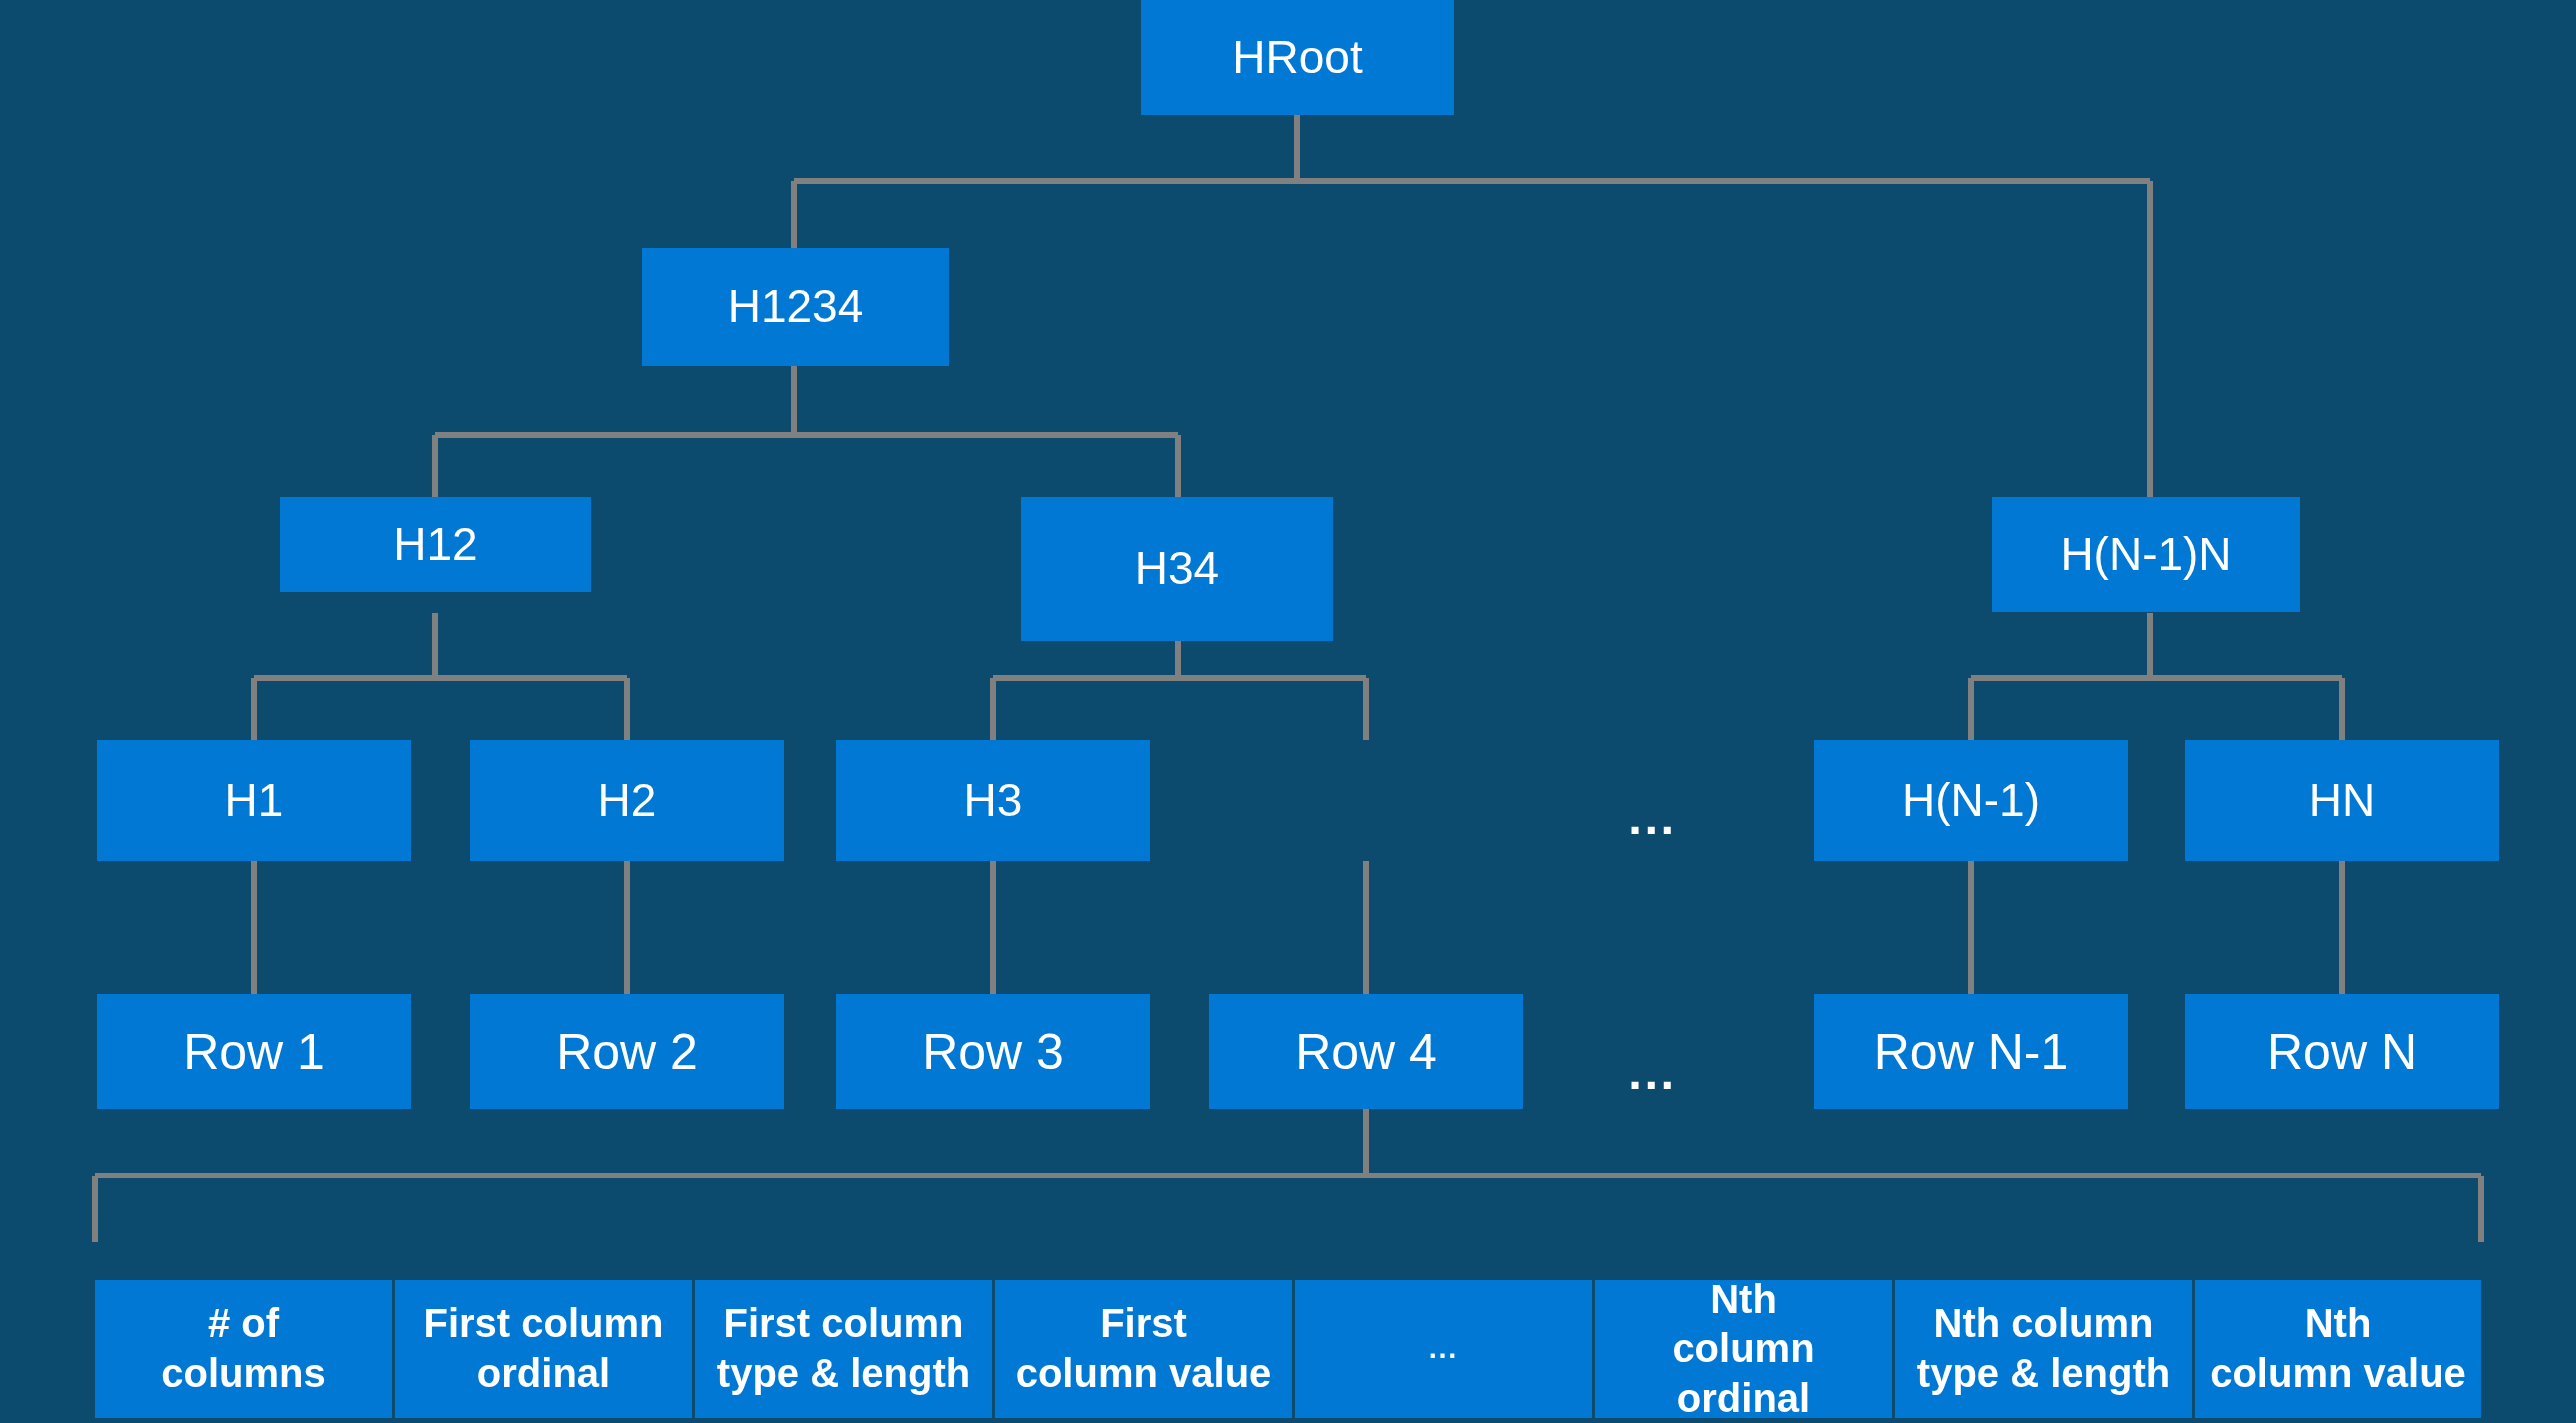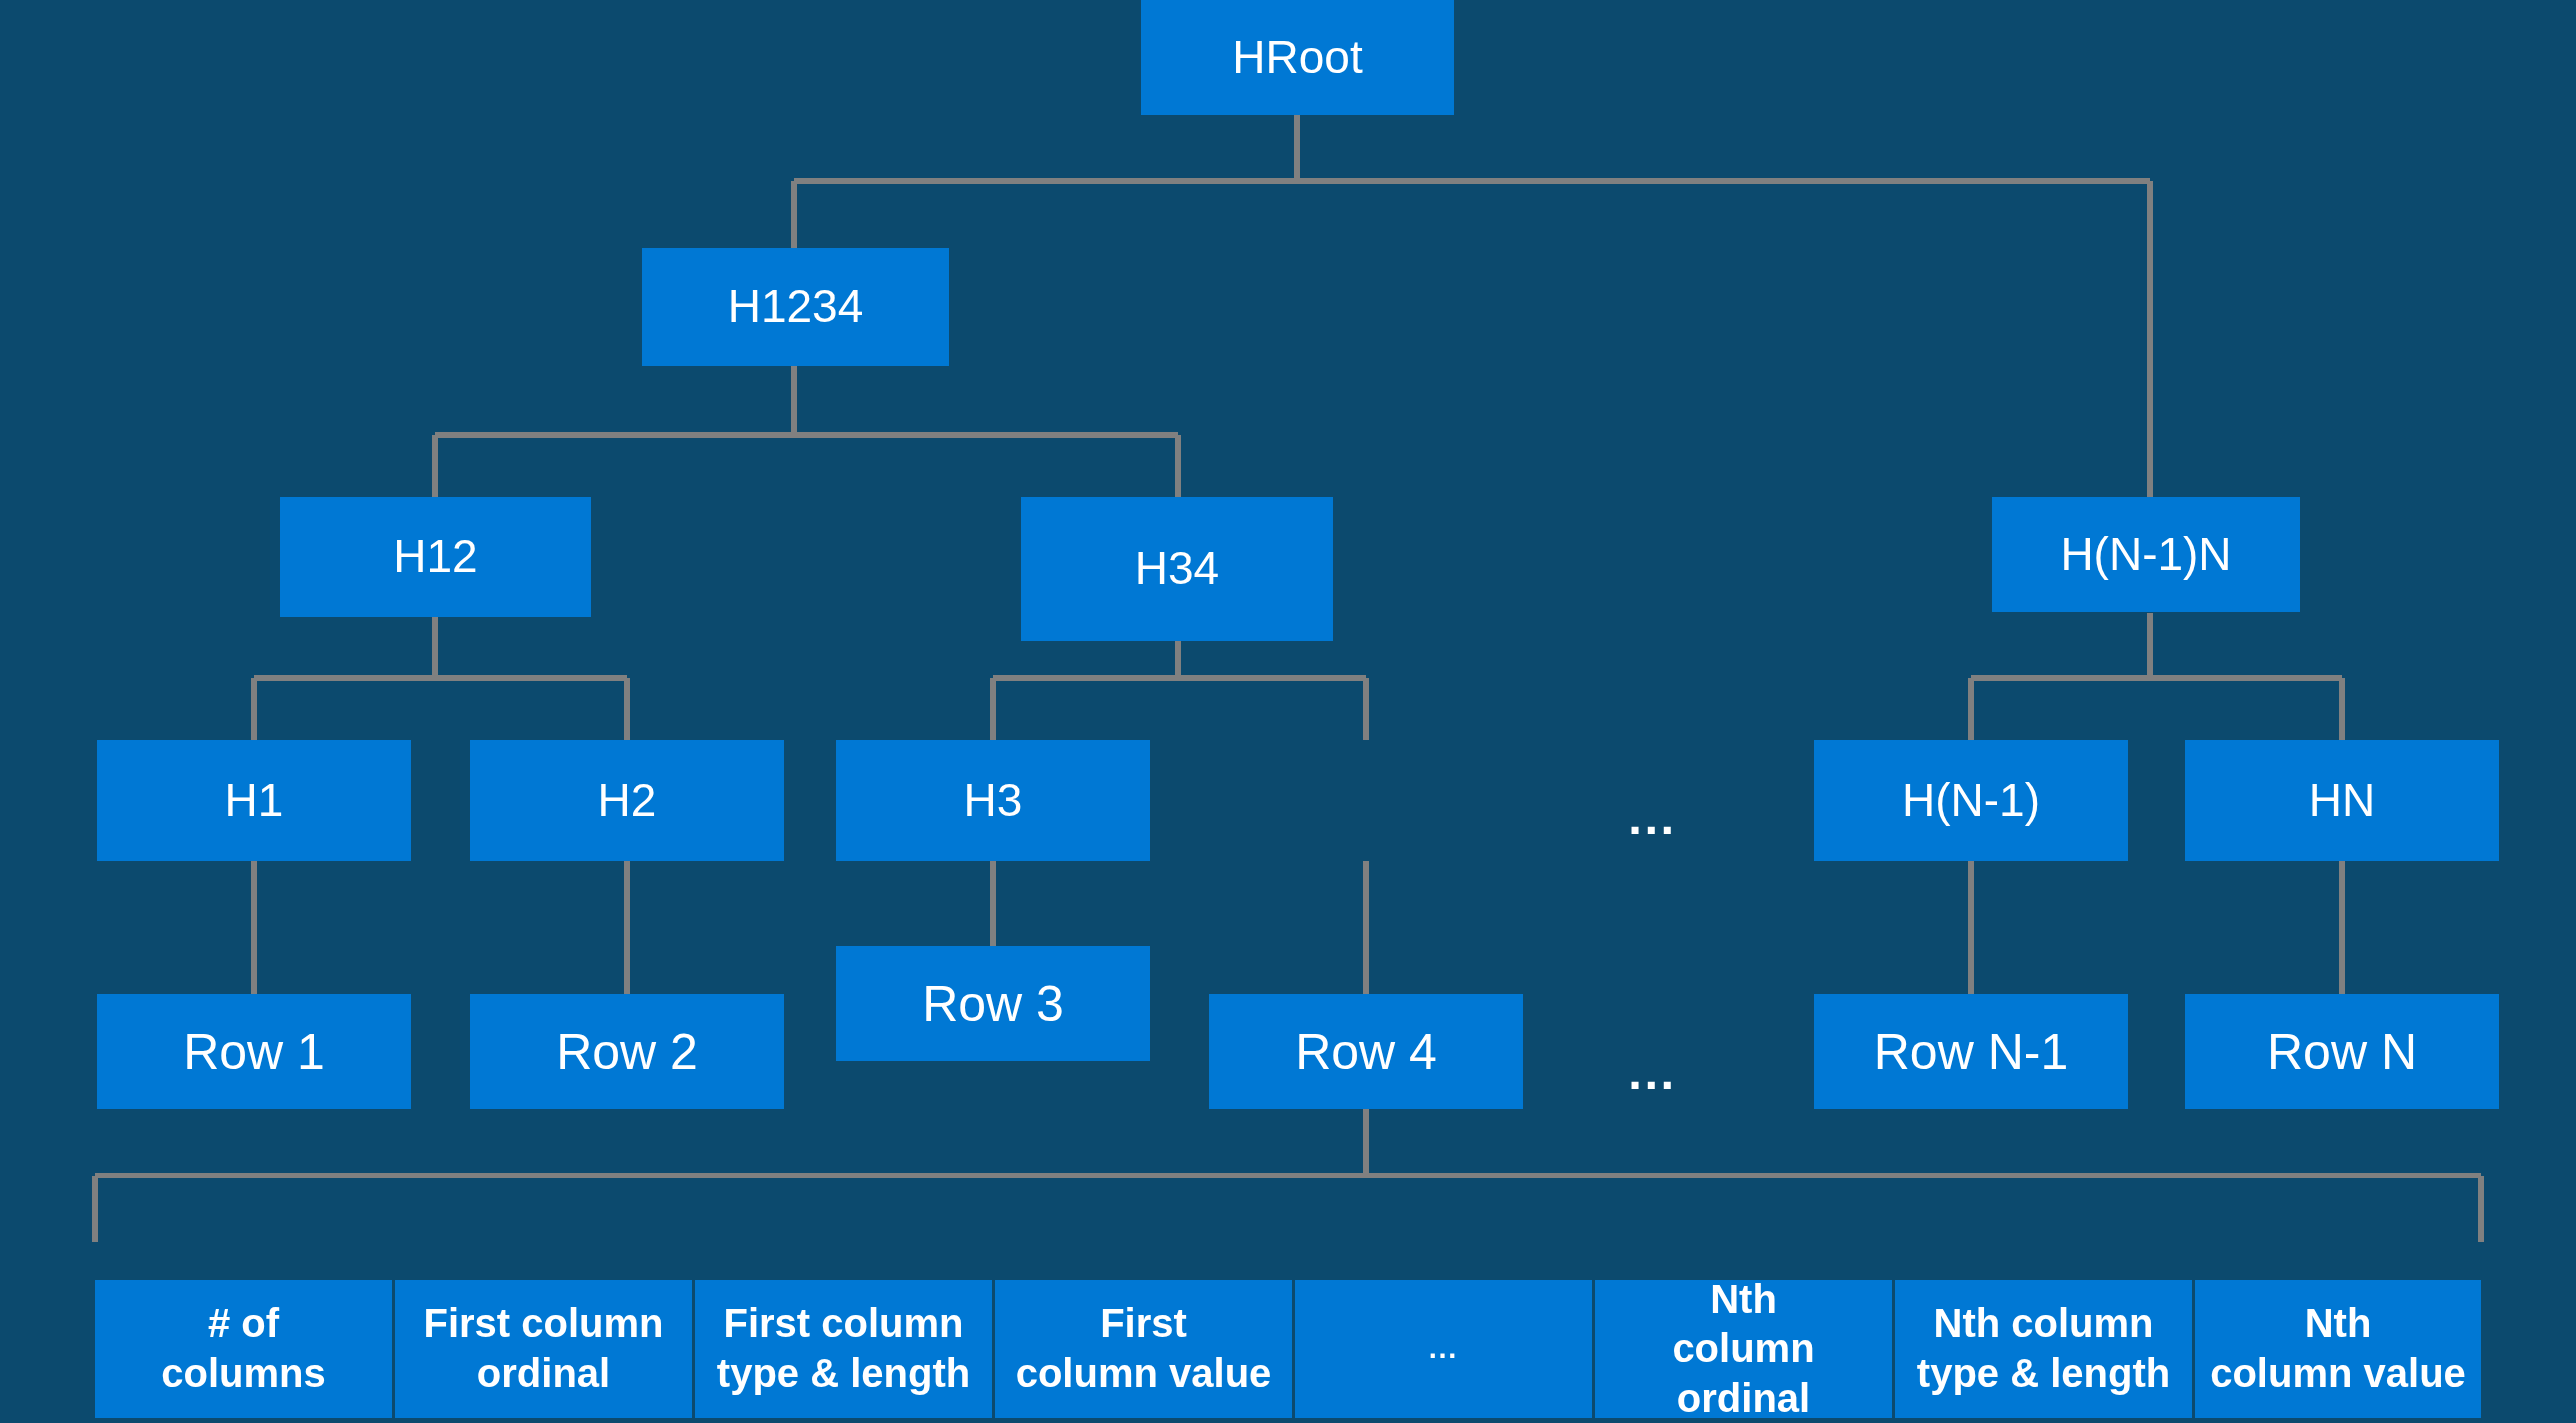--- a/index.html
+++ b/index.html
@@ -125,35 +125,35 @@
       <path d="M 112 1387 L 2928 1387"></path>
       <path d="M 112 1387 L 112 1466"></path>
       <path d="M 2928 1387 L 2928 1466"></path>
     </g>
   </svg>
 
   <div class="node level-root" style="left:1141px; top:0px; width:313px; height:115px;">HRoot</div>
 
   <div class="node level-2" style="left:642px; top:248px; width:307px; height:118px;">H1234</div>
 
-  <div class="node level-3" style="left:280px; top:497px; width:311px; height:120px;">H12</div>
+  <div class="node level-3" style="left:280px; top:497px; width:311px; height:95px;">H12</div>
   <div class="node level-3" style="left:1021px; top:497px; width:312px; height:144px;">H34</div>
   <div class="node level-3" style="left:1992px; top:497px; width:308px; height:115px;">H(N-1)N</div>
 
   <div class="node level-4" style="left:97px; top:740px; width:314px; height:121px;">H1</div>
   <div class="node level-4" style="left:470px; top:740px; width:314px; height:121px;">H2</div>
   <div class="node level-4" style="left:836px; top:740px; width:314px; height:121px;">H3</div>
   <div class="node level-4" style="left:1814px; top:740px; width:314px; height:121px;">H(N-1)</div>
   <div class="node level-4" style="left:2185px; top:740px; width:314px; height:121px;">HN</div>
 
   <div class="ellipsis" style="left:1593px; top:775px; width:119px; height:85px;">...</div>
 
   <div class="node level-5" style="left:97px; top:994px; width:314px; height:115px;">Row 1</div>
   <div class="node level-5" style="left:470px; top:994px; width:314px; height:115px;">Row 2</div>
-  <div class="node level-5" style="left:836px; top:946px; width:314px; height:115px;">Row 3</div>
+  <div class="node level-5" style="left:836px; top:994px; width:314px; height:115px;">Row 3</div>
   <div class="node level-5" style="left:1209px; top:994px; width:314px; height:115px;">Row 4</div>
   <div class="node level-5" style="left:1814px; top:994px; width:314px; height:115px;">Row N-1</div>
   <div class="node level-5" style="left:2185px; top:994px; width:314px; height:115px;">Row N</div>
 
   <div class="ellipsis" style="left:1593px; top:1030px; width:119px; height:85px;">...</div>
 
   <div class="col-cell" style="left:95px; top:1280px; width:297px; height:138px;"># of
 columns</div>
   <div class="col-cell" style="left:395px; top:1280px; width:297px; height:138px;">First column
 ordinal</div>

